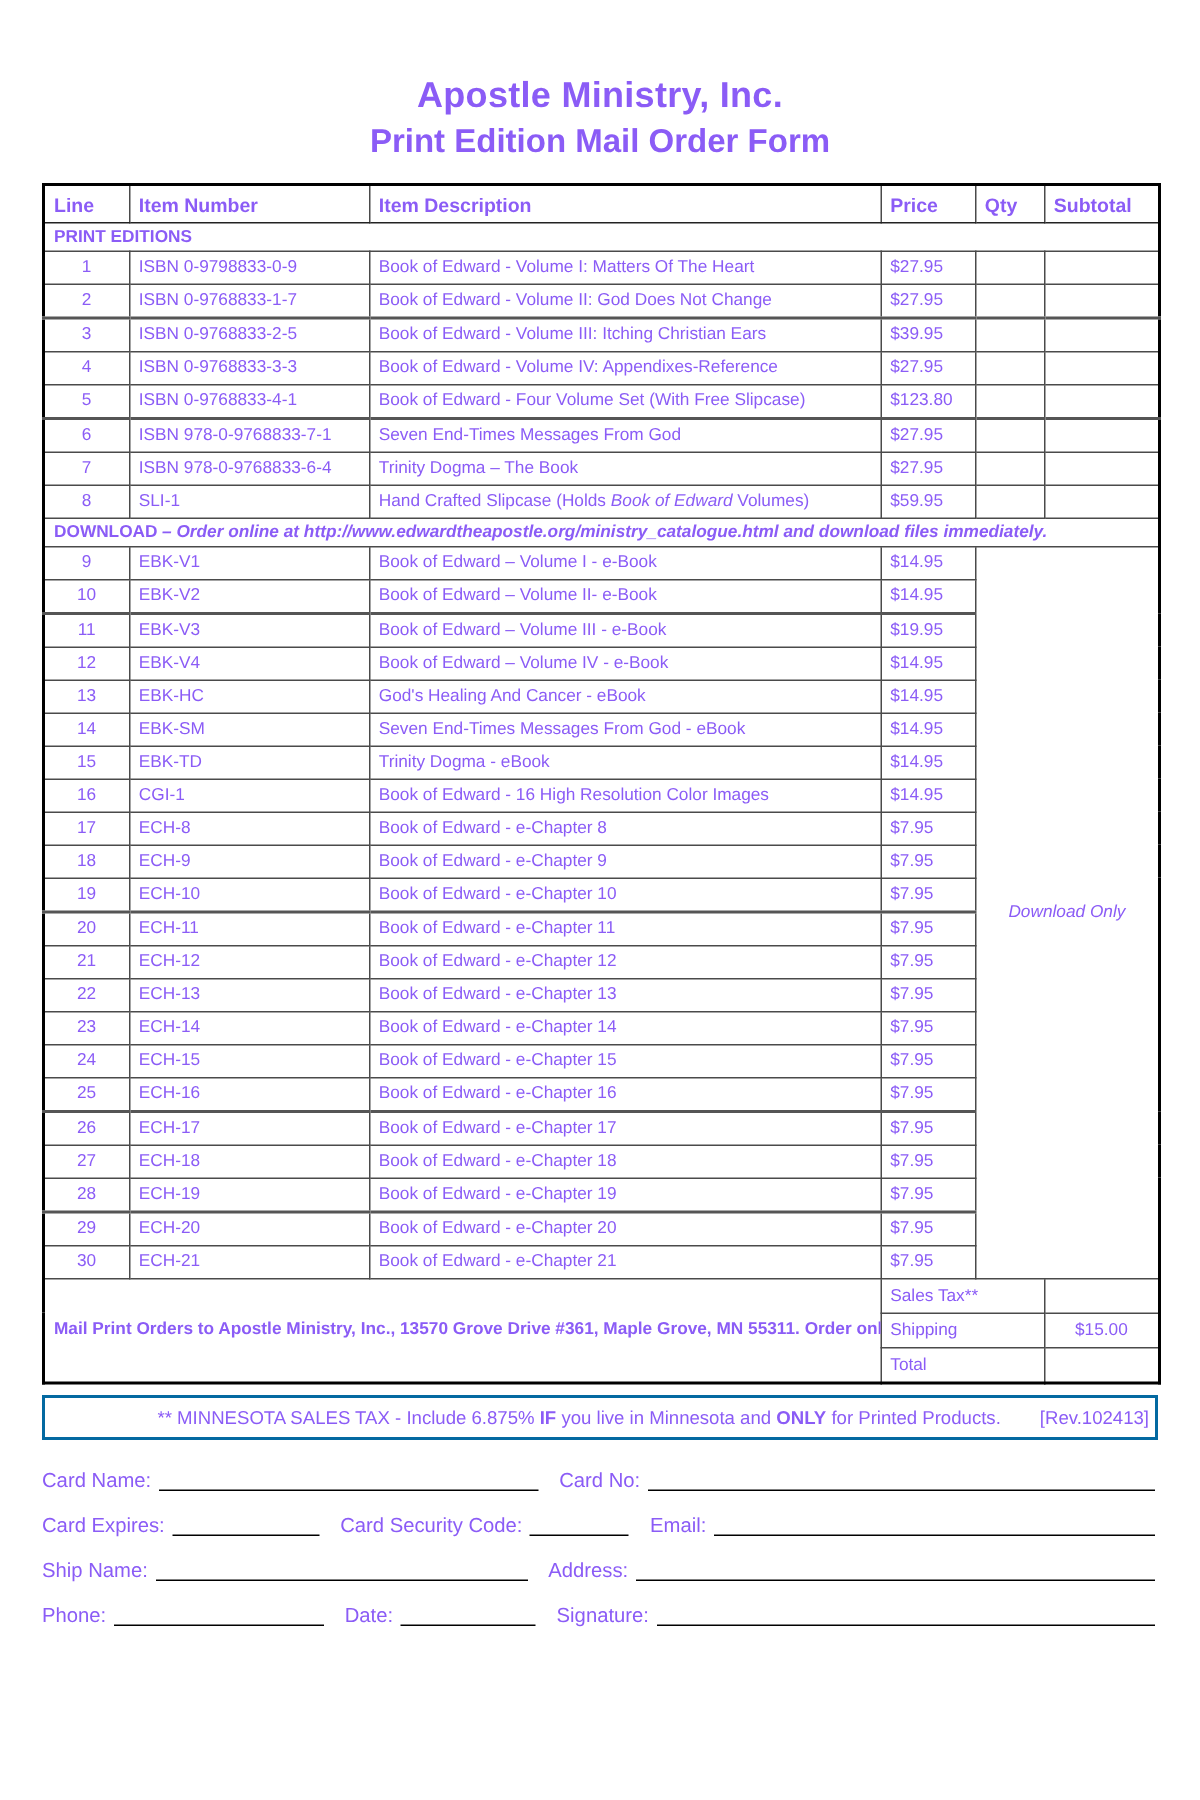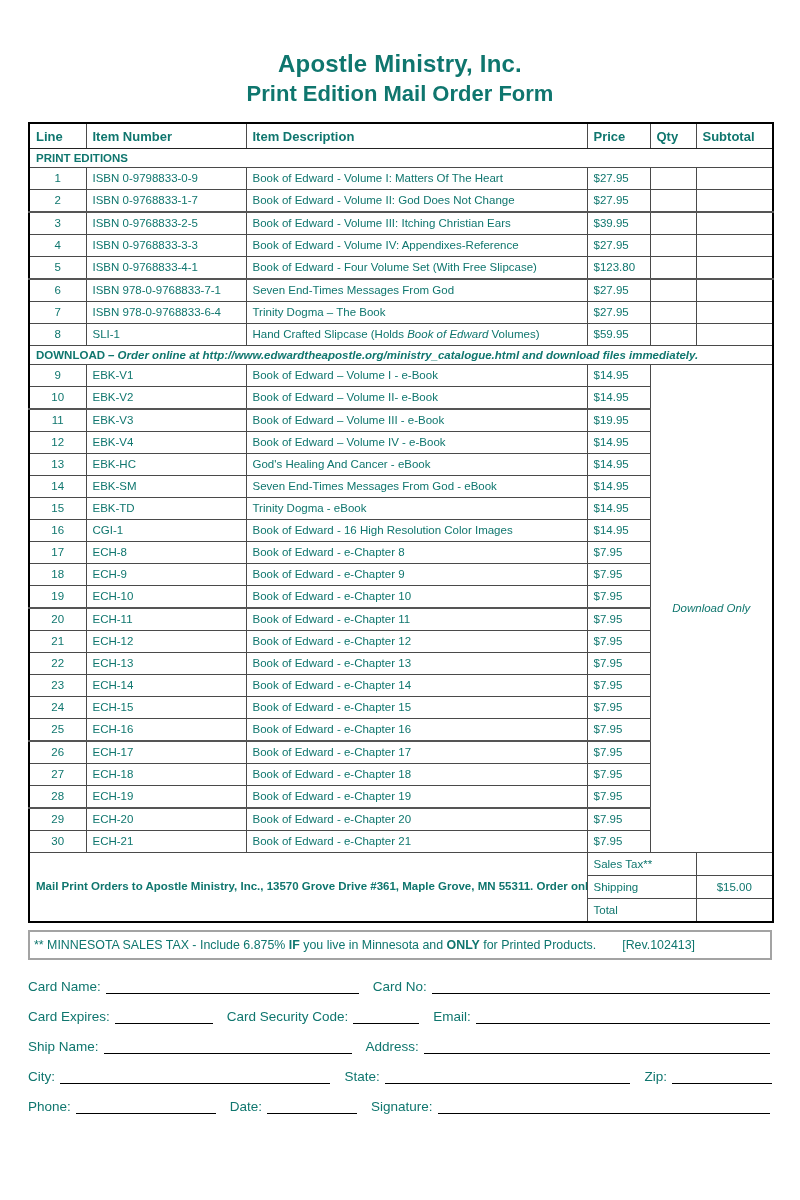--- a/index.html
+++ b/index.html
@@ -3,21 +3,21 @@
 <meta charset="utf-8">
 <style>
   html, body { margin: 0; padding: 0; background: #ffffff; }
   .page {
     position: relative;
     width: 800px; height: 1200px;
     margin: 0 auto;
     box-sizing: border-box;
     padding: 50px 28px 0 28px;
     background: #fff;
-    color: #0f766e;
+    color: #8b5cf6;
     font-family: "Liberation Sans", "DejaVu Sans", sans-serif;
   }
   .title {
     margin: 0; text-align: center;
     font-size: 24px; font-weight: bold; line-height: 1.15;
     letter-spacing: 0.2px;
   }
   .subtitle {
     margin: 3px 0 0 0; text-align: center;
     font-size: 22px; font-weight: bold; line-height: 1.15;
@@ -64,23 +64,23 @@
   }
   td.sumlabel {
     font-size: 13.5px; padding: 5px 8px; height: 16px;
   }
   td.sumval { font-size: 12.5px; text-align: center; }
   tbody.footer td { border-top-color: #000; }
 
   .tax-box {
     width: 744px; box-sizing: border-box;
     margin-top: 7px;
-    border: 2px solid #a3a3a3;
+    border: 2px solid #0369a1;
     padding: 6px 4px;
-    text-align: left;
+    text-align: right;
     font-size: 12.4px;
   }
   .tax-box b { font-weight: bold; }
   .tax-box .rev { margin-left: 26px; }
 
   .cc-section { margin-top: 17px; font-size: 13.5px; }
   .cc-line {
     display: flex; align-items: flex-end;
     margin-bottom: 13px; height: 17px;
   }
@@ -371,28 +371,20 @@
       <span class="lbl">Email:</span>
         <span class="bl grow"></span>
     </div>
     <div class="cc-line">
       <span class="lbl">Ship Name:</span>
         <span class="bl" style="width:248px"></span>
       <span class="lbl">Address:</span>
         <span class="bl grow"></span>
     </div>
     <div class="cc-line">
-      <span class="lbl">City:</span>
-        <span class="bl" style="flex:1.1 1 0"></span>
-      <span class="lbl">State:</span>
-        <span class="bl" style="flex:1 1 0"></span>
-      <span class="lbl">Zip:</span>
-        <span class="bl" style="width:100px;margin-right:0"></span>
-    </div>
-    <div class="cc-line">
       <span class="lbl">Phone:</span>
         <span class="bl" style="width:140px"></span>
       <span class="lbl">Date:</span>
         <span class="bl" style="width:90px"></span>
       <span class="lbl">Signature:</span>
         <span class="bl grow"></span>
     </div>
   </div>
 
 </div>

